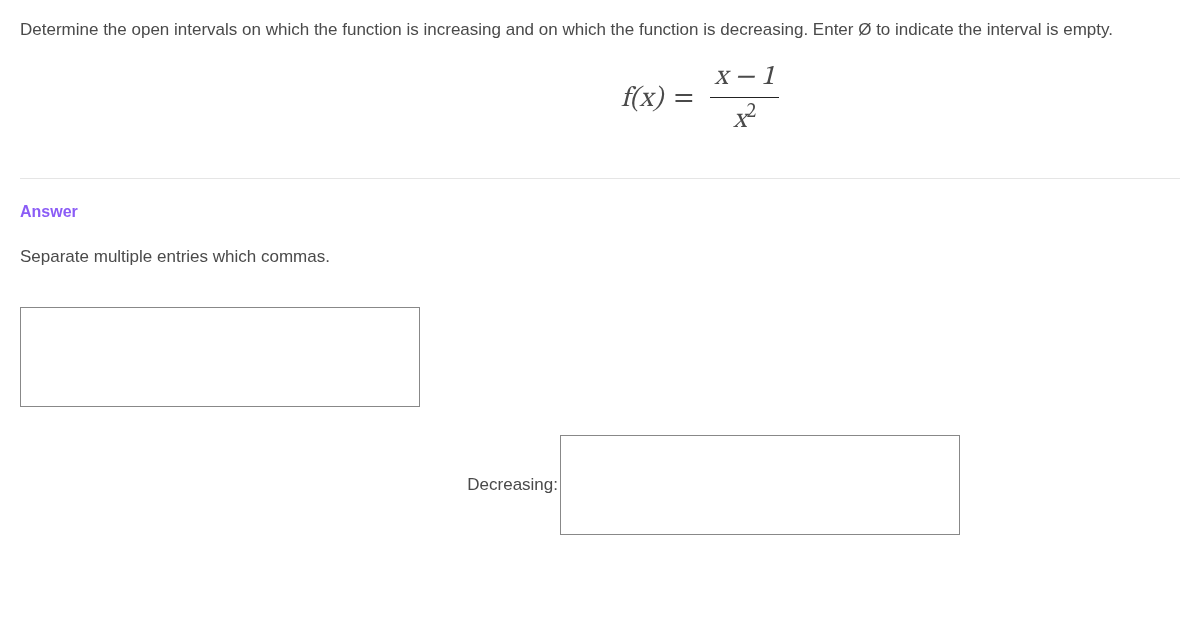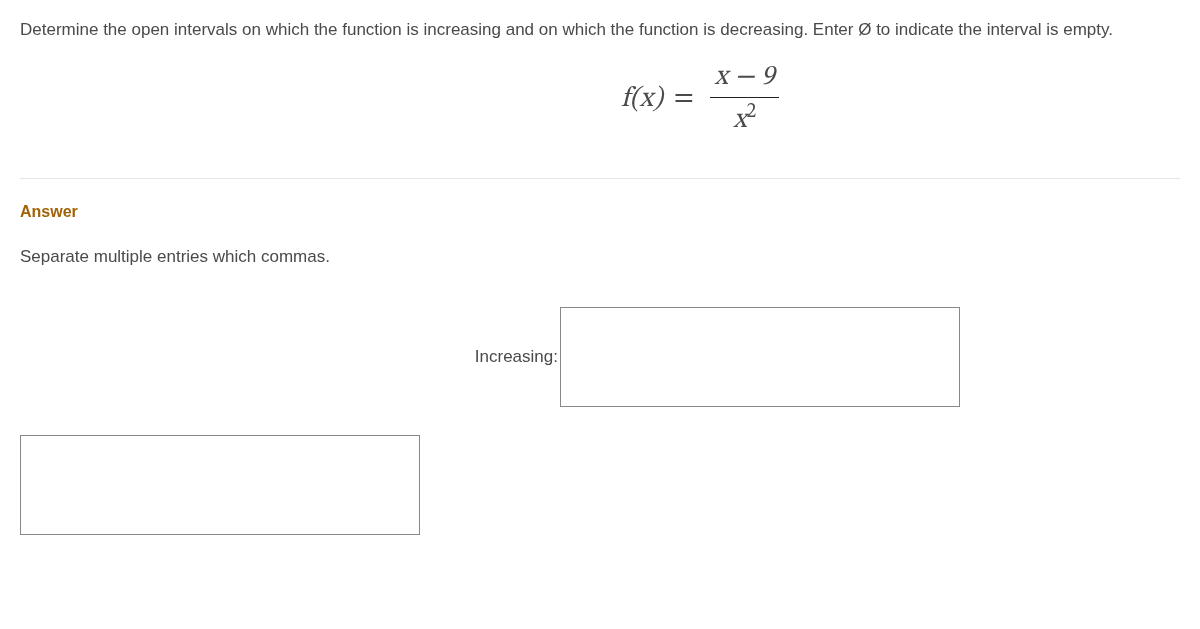--- a/index.html
+++ b/index.html
@@ -46,21 +46,21 @@
     text-align: center;
   }
   .sup { font-size: 0.7em; vertical-align: super; font-style: normal;}
   hr.divider {
     border: none;
     border-top: 1px solid #e5e5e5;
     margin: 0 0 24px 0;
   }
   .answer-heading {
     font-weight: 600;
-    color: #a16207;
+    color: #8b5cf6;
     margin-bottom: 26px;
     font-size: 16px;
   }
   .instructions {
     margin-bottom: 40px;
   }
   .answer-rows {
     margin-left: 0;
   }
   .answer-row {
@@ -87,34 +87,34 @@
 </style>
 </head>
 <body>
 
 <div class="question-text">Determine the open intervals on which the function is increasing and on which the function is decreasing. Enter Ø to indicate the interval is empty.</div>
 
 <div class="formula">
   <span class="fx">f(x)</span>
   <span style="margin:0 4px;">=</span>
   <span class="frac">
-    <span class="num">x − 9</span>
+    <span class="num">x − 1</span>
     <span class="den">
       <span>x</span><span class="sup">2</span>
     </span>
   </span>
 </div>
 
 <hr class="divider">
 
 <div class="answer-heading">Answer</div>
 
 <div class="instructions">Separate multiple entries which commas.</div>
 
 <div class="answer-rows">
   <div class="answer-row">
-    <div class="answer-label">Increasing:</div>
     <textarea class="answer-input" style=""></textarea>
   </div>
   <div class="answer-row">
+    <div class="answer-label">Decreasing:</div>
     <textarea class="answer-input" style=""></textarea>
   </div>
 </div>
 
 </body></html>

